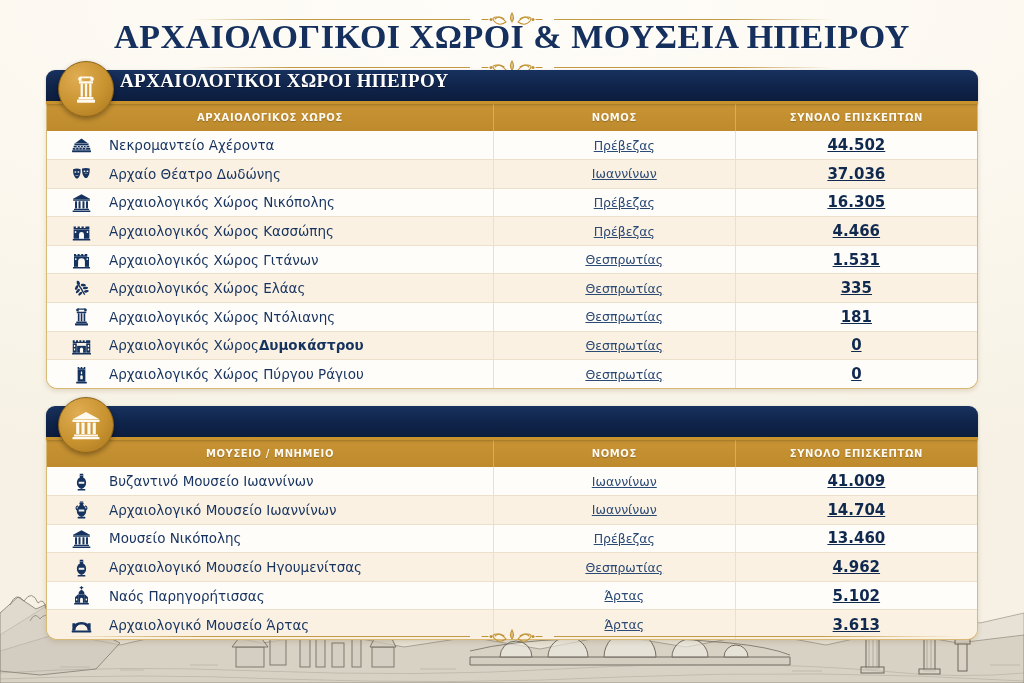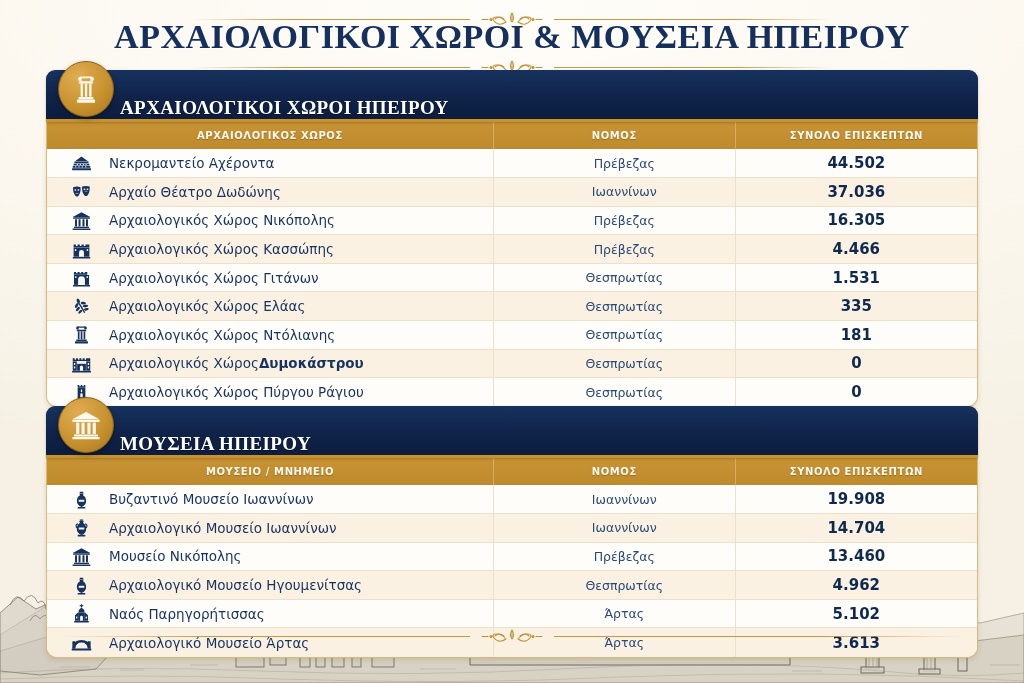--- a/index.html
+++ b/index.html
@@ -67,25 +67,25 @@
     white-space: nowrap;
   }
 
   
   .section { position: absolute; left: 46px; width: 932px; }
   #section-sites   { top: 70px; }
   #section-museums { top: 406px; }
 
   .section-bar {
     position: relative;
-    height: 52px;
+    height: 34px;
     background: linear-gradient(180deg, #17325e 0%, #0f2248 60%, #0c1d3e 100%);
     border-radius: 9px 9px 0 0;
     border-bottom: 3px solid #c8922f;
-    display: flex; align-items: flex-end;
+    display: flex; align-items: flex-start;
     box-shadow: 0 1px 3px rgba(0,0,0,.22);
   }
   .section-bar-title {
     margin-left: 74px;
     font-family: "Liberation Serif", "DejaVu Serif", serif;
     font-size: 19px;
     font-weight: 700;
     color: #ffffff;
     letter-spacing: .4px;
     text-shadow: 0 1px 1px rgba(0,0,0,.45);
@@ -129,21 +129,21 @@
 
   col.c-name  { width: 48%; }
   col.c-nomos { width: 26%; }
   col.c-vis   { width: 26%; }
 
   tbody tr { height: 28.6px; }
   tbody tr:nth-child(odd)  { background: #fffdfa; }
   tbody tr:nth-child(even) { background: #faf1e3; }
   tbody tr + tr td { border-top: 1px solid #ece0cb; }
 
-  td { vertical-align: middle; color: #13305c; }
+  td { vertical-align: middle; color: #13305c; text-decoration: underline; }
 
   td.cell-name {
     padding-left: 22px;
     font-size: 13.5px;
     color: #16335f;
     white-space: nowrap;
   }
   .name-inner { display: flex; align-items: center; gap: 16px; }
   .row-icon { flex: 0 0 24px; width: 24px; height: 22px; display: flex; align-items: center; justify-content: center; }
   .row-icon svg { width: 21px; height: 21px; display: block; }
@@ -541,21 +541,20 @@
           <path d="M16 3 L29.5 10.3 H2.5 Z"></path>
           <rect x="2.5" y="10.8" width="27" height="2.1" rx=".5"></rect>
           <rect x="6.2" y="13.6" width="3.1" height="11.4"></rect>
           <rect x="11.5" y="13.6" width="3.1" height="11.4"></rect>
           <rect x="17.4" y="13.6" width="3.1" height="11.4"></rect>
           <rect x="22.7" y="13.6" width="3.1" height="11.4"></rect>
           <rect x="4" y="25.4" width="24" height="2.1" rx=".5"></rect>
           <rect x="2.5" y="27.9" width="27" height="2.4" rx=".6"></rect>
         </svg>
       </span>
-      <span class="section-bar-title">ΜΟΥΣΕΙΑ ΗΠΕΙΡΟΥ</span>
     </div>
     <div class="tbl-wrap">
       <table>
         <colgroup>
             <col class="c-name">
             <col class="c-nomos">
             <col class="c-vis">
           </colgroup>
         <thead>
           <tr>
@@ -573,21 +572,21 @@
                       <path d="M10 3.2 h4 v1.6 h-4z"></path>
                       <path d="M9.6 5 h4.8 l-.7 2 q3.6 2.1 3.6 6.5 q0 5 -5.3 7.2 q-5.3 -2.2 -5.3 -7.2 q0 -4.4 3.6 -6.5z"></path>
                       <rect x="7.6" y="20.6" width="8.8" height="1.7" rx=".4"></rect>
                       <rect x="8.8" y="12.3" width="6.4" height="2.3" fill="#fdfbf6" opacity=".95"></rect>
                     </svg>
                   </span>
                   <span><span class="nm">Βυζαντινό Μουσείο Ιωαννίνων</span></span>
                 </div>
               </td>
               <td class="cell-nomos">Ιωαννίνων</td>
-              <td class="cell-vis">19.908</td>
+              <td class="cell-vis">41.009</td>
             </tr>
             <tr>
               <td class="cell-name">
                 <div class="name-inner">
                   <span class="row-icon">
                     <svg viewBox="0 0 24 24" fill="#16335f">
                       <path d="M10 2.8 h4 v1.6 h-4z"></path>
                       <path d="M9.4 4.6 h5.2 l-.8 2.2 q3.6 2.2 3.6 6.6 q0 5 -5.4 7.1 q-5.4 -2.1 -5.4 -7.1 q0 -4.4 3.6 -6.6z"></path>
                       <path d="M7.8 7 q-2.9 .6 -2.6 3.6 q.2 2 1.7 2.3 l.3 -1.6 q-.8 -.3 -.8 -1.2 q0 -1.2 1.7 -1.5z"></path>
                       <path d="M16.2 7 q2.9 .6 2.6 3.6 q-.2 2 -1.7 2.3 l-.3 -1.6 q.8 -.3 .8 -1.2 q0 -1.2 -1.7 -1.5z"></path>

